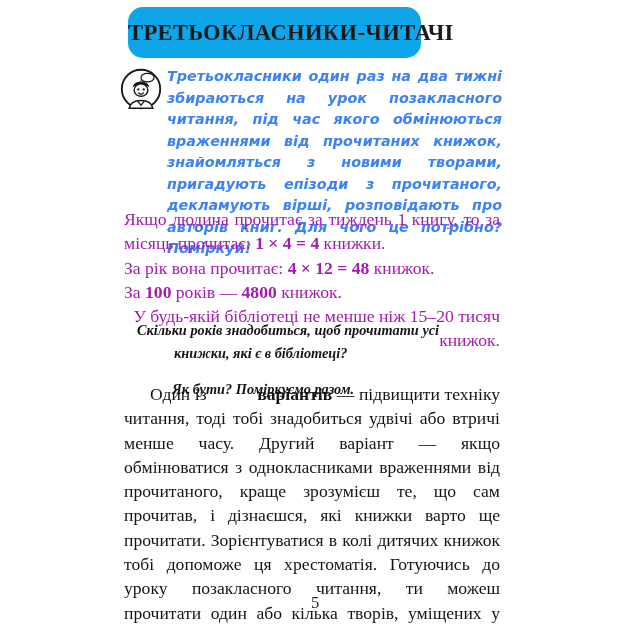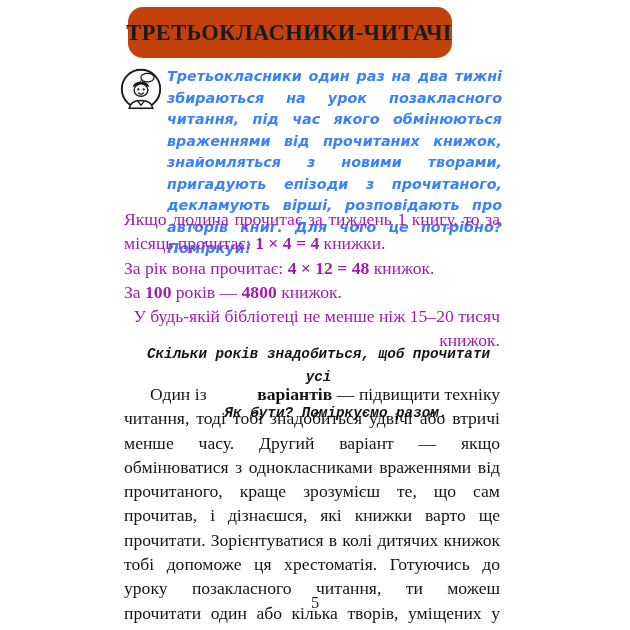--- a/index.html
+++ b/index.html
@@ -23,27 +23,27 @@
     width: 630px;
     height: 630px;
     box-sizing: border-box;
   }
 
   
   .title-banner {
     position: absolute;
     left: 128px;
     top: 7px;
-    width: 324px;
+    width: 293px;
     height: 51px;
-    background: #c2410c;
+    background: #0ea5e9;
     border-radius: 15px;
     display: flex;
     align-items: center;
-    justify-content: flex-end;
+    justify-content: flex-start;
   }
   .title-text {
     font-family: "Liberation Serif", "DejaVu Serif", serif;
     font-weight: bold;
     font-size: 22.5px;
     letter-spacing: 0.4px;
     color: #1a1a1a;
     white-space: nowrap;
   }
 
@@ -92,29 +92,28 @@
     color: #a21caf;
     margin: 0;
   }
   .body-line b { font-weight: bold; }
   .nojust { text-align: right; }
 
   
   .question-block {
     position: absolute;
     left: 124px;
-    top: 343px;
+    top: 319px;
     width: 376px;
-    font-family: Liberation Mono, monospace;
+    font-family: Liberation Serif, serif;
     font-style: italic;
     font-weight: bold;
     font-size: 14.3px;
     line-height: 22.5px;
     color: #151515;
-    text-align: center;
   }
   .q-line-1 { padding-left: 13px; }
   .q-line-2 { padding-left: 50px; }
   .q-line-3 { padding-left: 48px; margin-top: 14px; }
 
   
   .final-block {
     position: absolute;
     left: 124px;
     top: 382px;
@@ -180,20 +179,21 @@
 
   <div class="body-block">
     <p class="body-line" id="body-0">Якщо людина прочитає за тиждень 1 книгу, то за місяць прочитає: <b>1 × 4 = 4</b> книжки.</p>
     <p class="body-line" id="body-1">За рік вона прочитає: <b>4 × 12 = 48</b> книжок.</p>
     <p class="body-line" id="body-2">За <b>100</b> років — <b>4800</b> книжок.</p>
     <p class="body-line nojust" id="body-3">У будь-якій бібліотеці не менше ніж 15–20 тисяч книжок.</p>
   </div>
 
   <div class="question-block">
     <div class="q-line-1">Скільки років знадобиться, щоб прочитати усі</div>
+    <div class="q-line-2">книжки, які є в бібліотеці?</div>
     <div class="q-line-3">Як бути? Поміркуємо разом.</div>
   </div>
 
   <div class="final-block">
     <p class="final-para" id="final-para">Один із <b>варіантів</b> — підвищити техніку читання, тоді тобі знадобиться удвічі або втричі менше часу. Другий варіант — якщо обмінюватися з однокласниками враженнями від прочитаного, краще зрозумієш те, що сам прочитав, і дізнаєшся, які книжки варто ще прочитати. Зорієнтуватися в колі дитячих книжок тобі допоможе ця хрестоматія. Готуючись до уроку позакласного читання, ти можеш прочитати один або кілька творів, уміщених у хрестоматії, або скористатися рекомендаційним списком «Знайди в бібліотеці та прочитай».</p>
   </div>
 
   <div class="page-number">5</div>
 
 </div>

